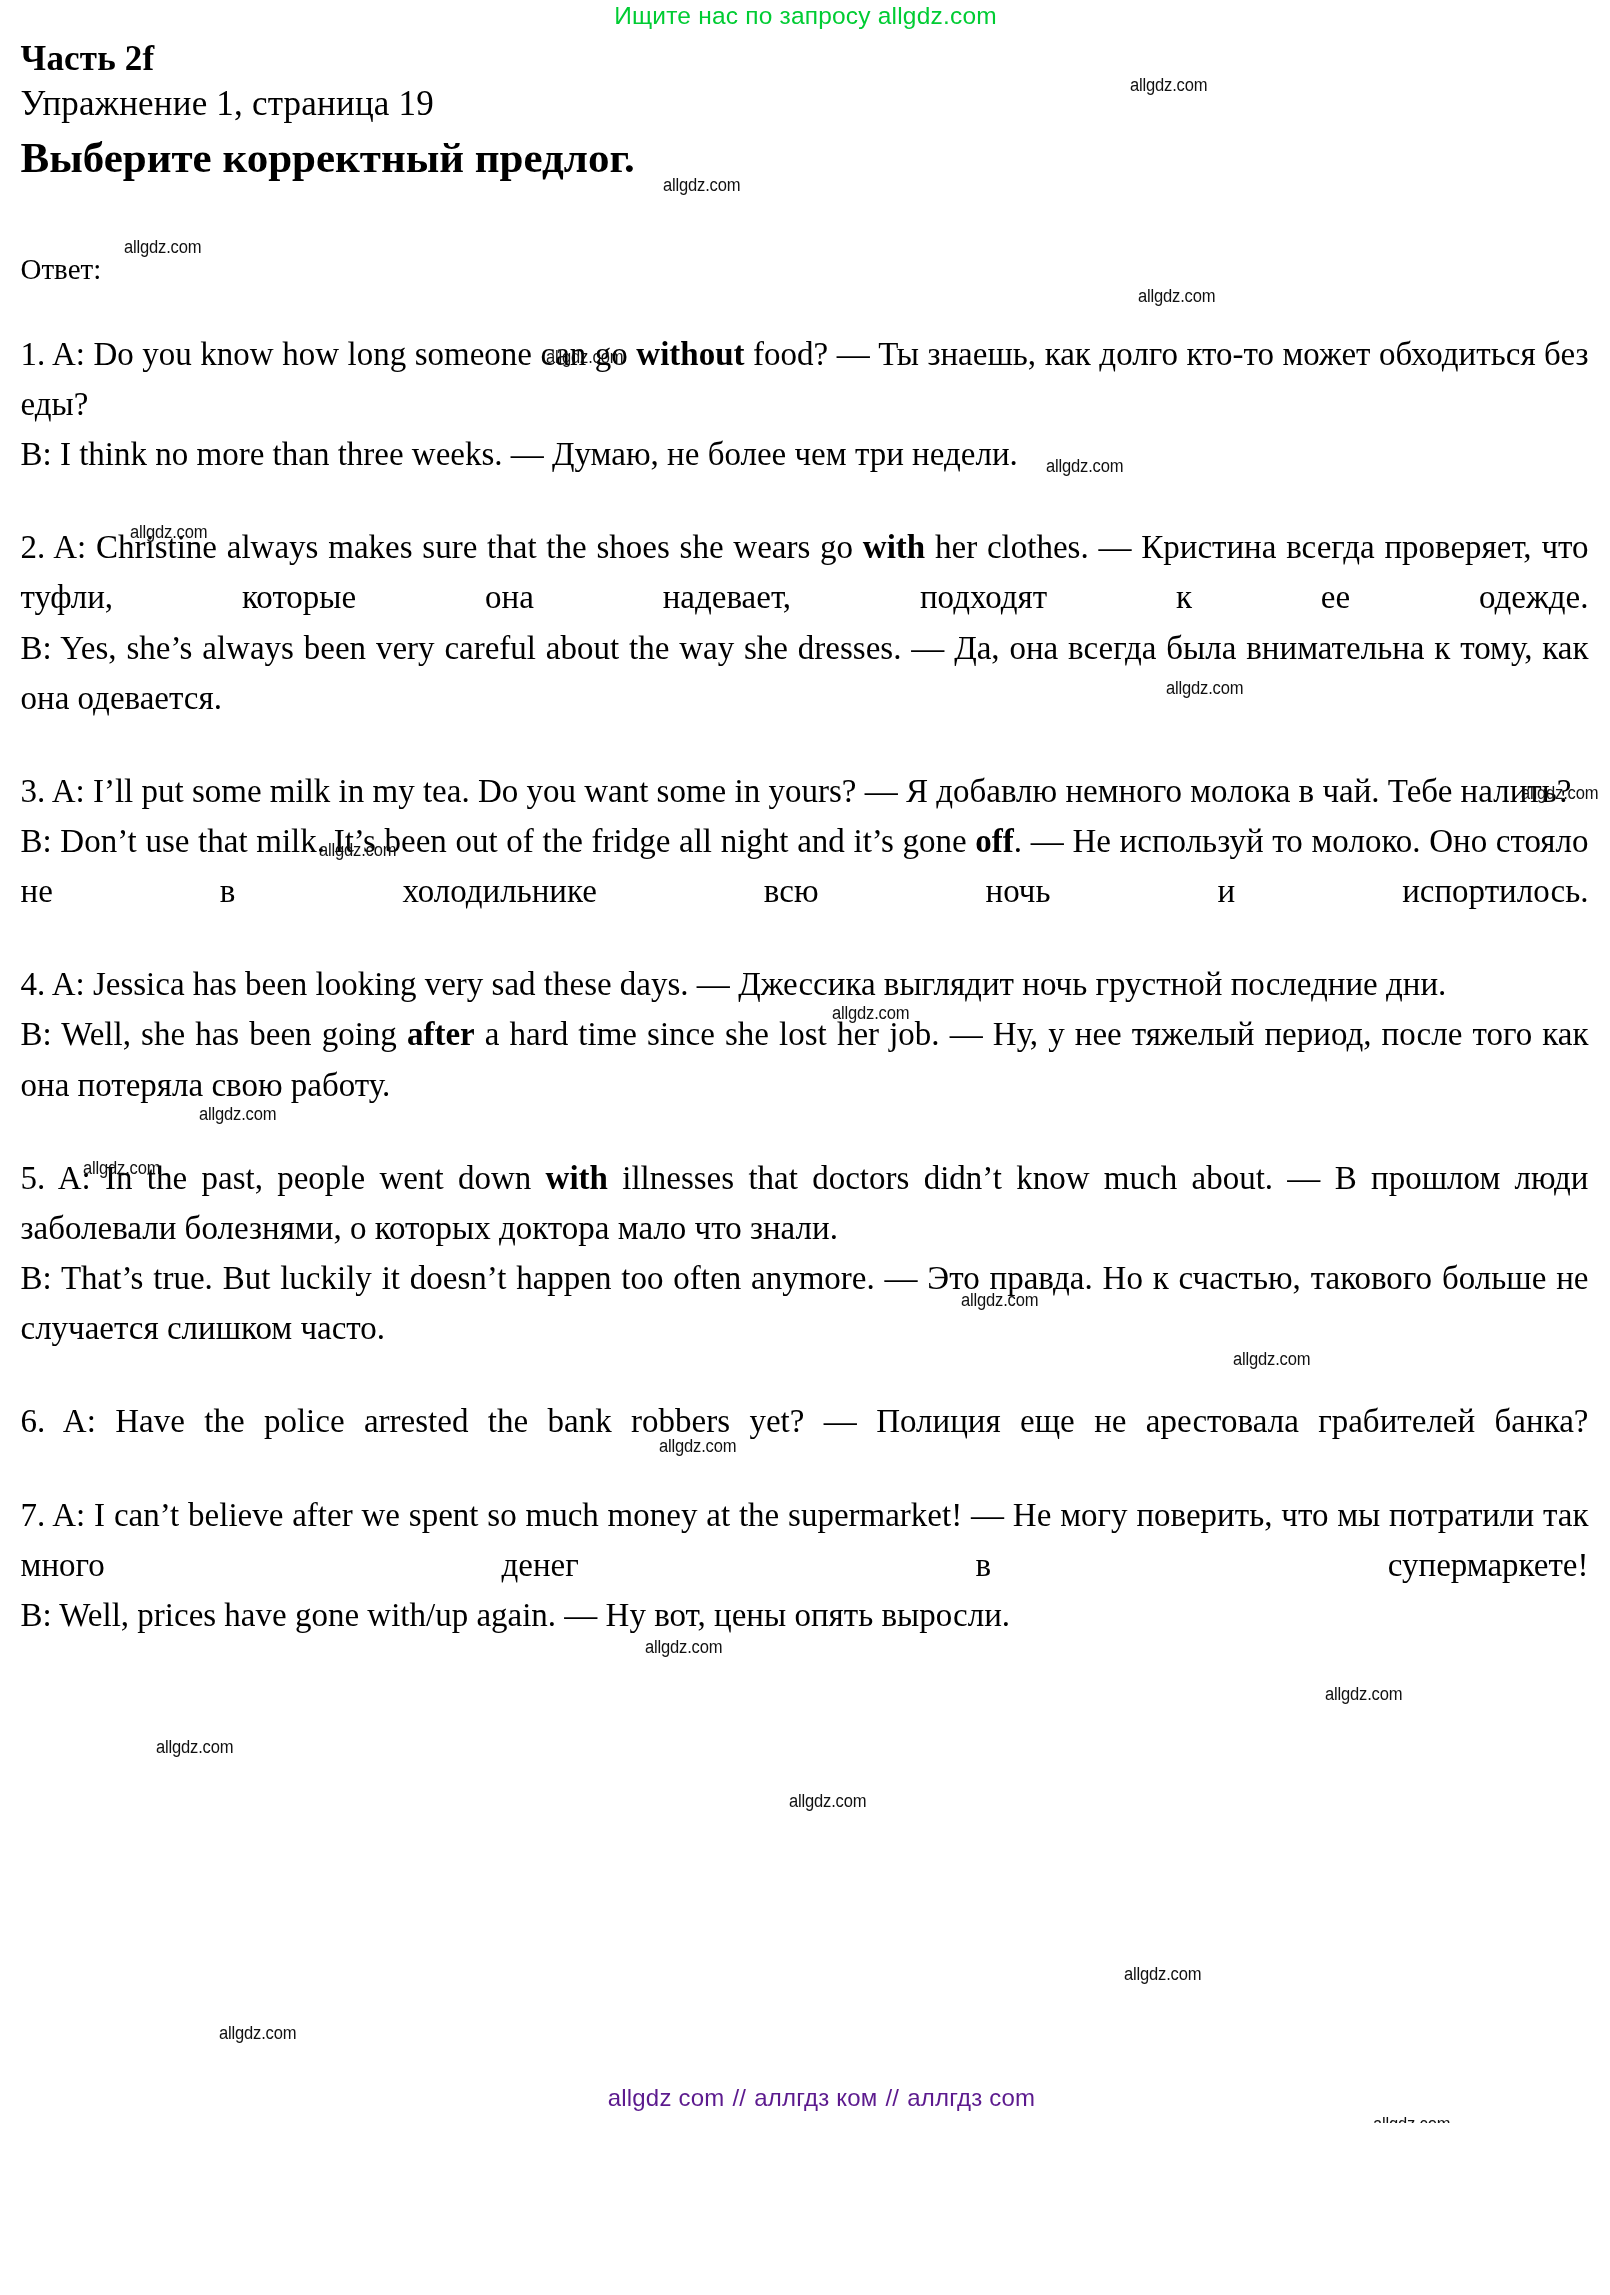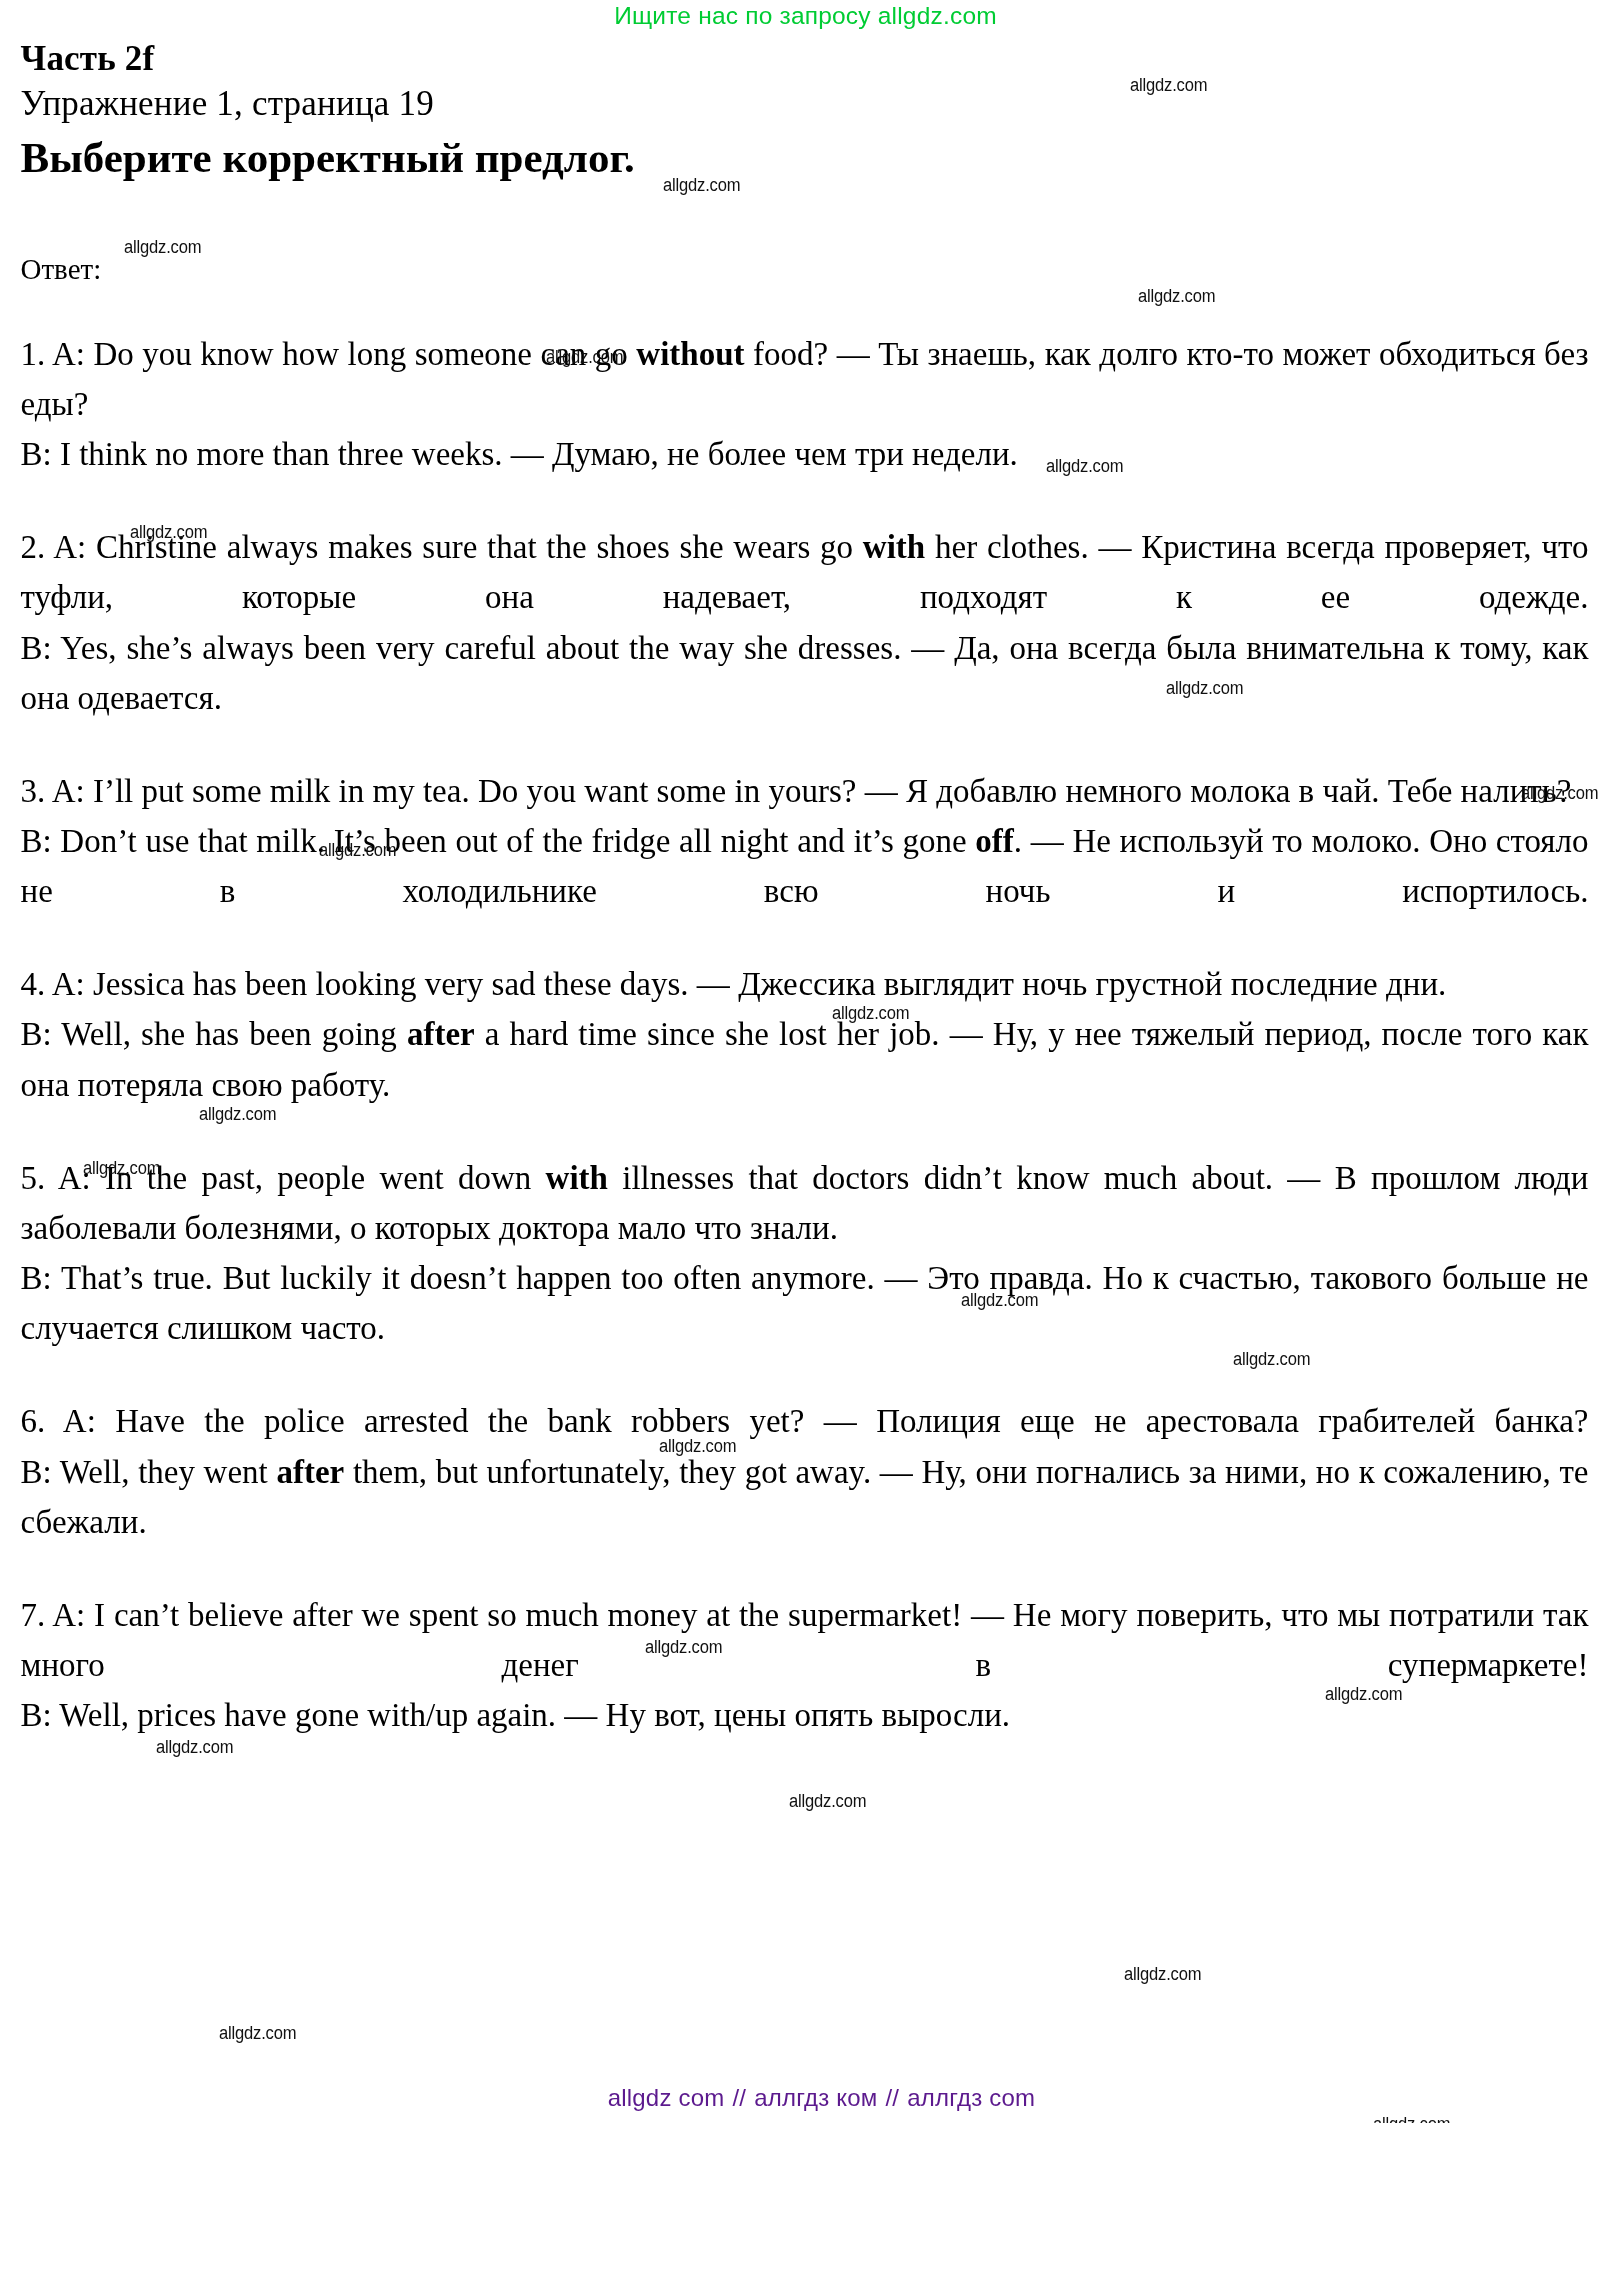--- a/index.html
+++ b/index.html
@@ -145,21 +145,20 @@
       <p><span>B: Well, she has been going </span><b>after</b><span> a hard time since she lost her job. — </span><span>Ну, у нее тяжелый период, после того как она потеряла свою работу.</span></p>
     </div>
 
     <div class="qa-block">
       <p><span>5.</span> <span>A: In the past, people went down </span><b>with</b><span> illnesses that doctors didn’t know much about. — </span><span>В прошлом люди заболевали болезнями, о которых доктора мало что знали.</span></p>
       <p><span>B: That’s true. But luckily it doesn’t happen too often anymore. — </span><b></b><span></span><span>Это правда. Но к счастью, такового больше не случается слишком часто.</span></p>
     </div>
 
     <div class="qa-block">
       <p class="justify-all"><span>6.</span> <span>A: Have the police arrested the bank robbers yet? — </span><b></b><span></span><span>Полиция еще не арестовала грабителей банка?</span></p>
-      <p class="justify-all"><span>B: Well, they went </span><b>after</b><span> them, but unfortunately, they got away. — </span><span>Ну, они погнались за ними, но к сожалению, те сбежали.</span></p>
     </div>
 
     <div class="qa-block">
       <p class="justify-all"><span>7.</span> <span>A: I can’t believe after we spent so much money at the supermarket! — </span><b></b><span></span><span>Не могу поверить, что мы потратили так много денег в супермаркете!</span></p>
       <p><span>B: Well, prices have gone with/up again. — </span><b></b><span></span><span>Ну вот, цены опять выросли.</span></p>
     </div>
 
   </div>
 
   <div id="watermark-layer">

